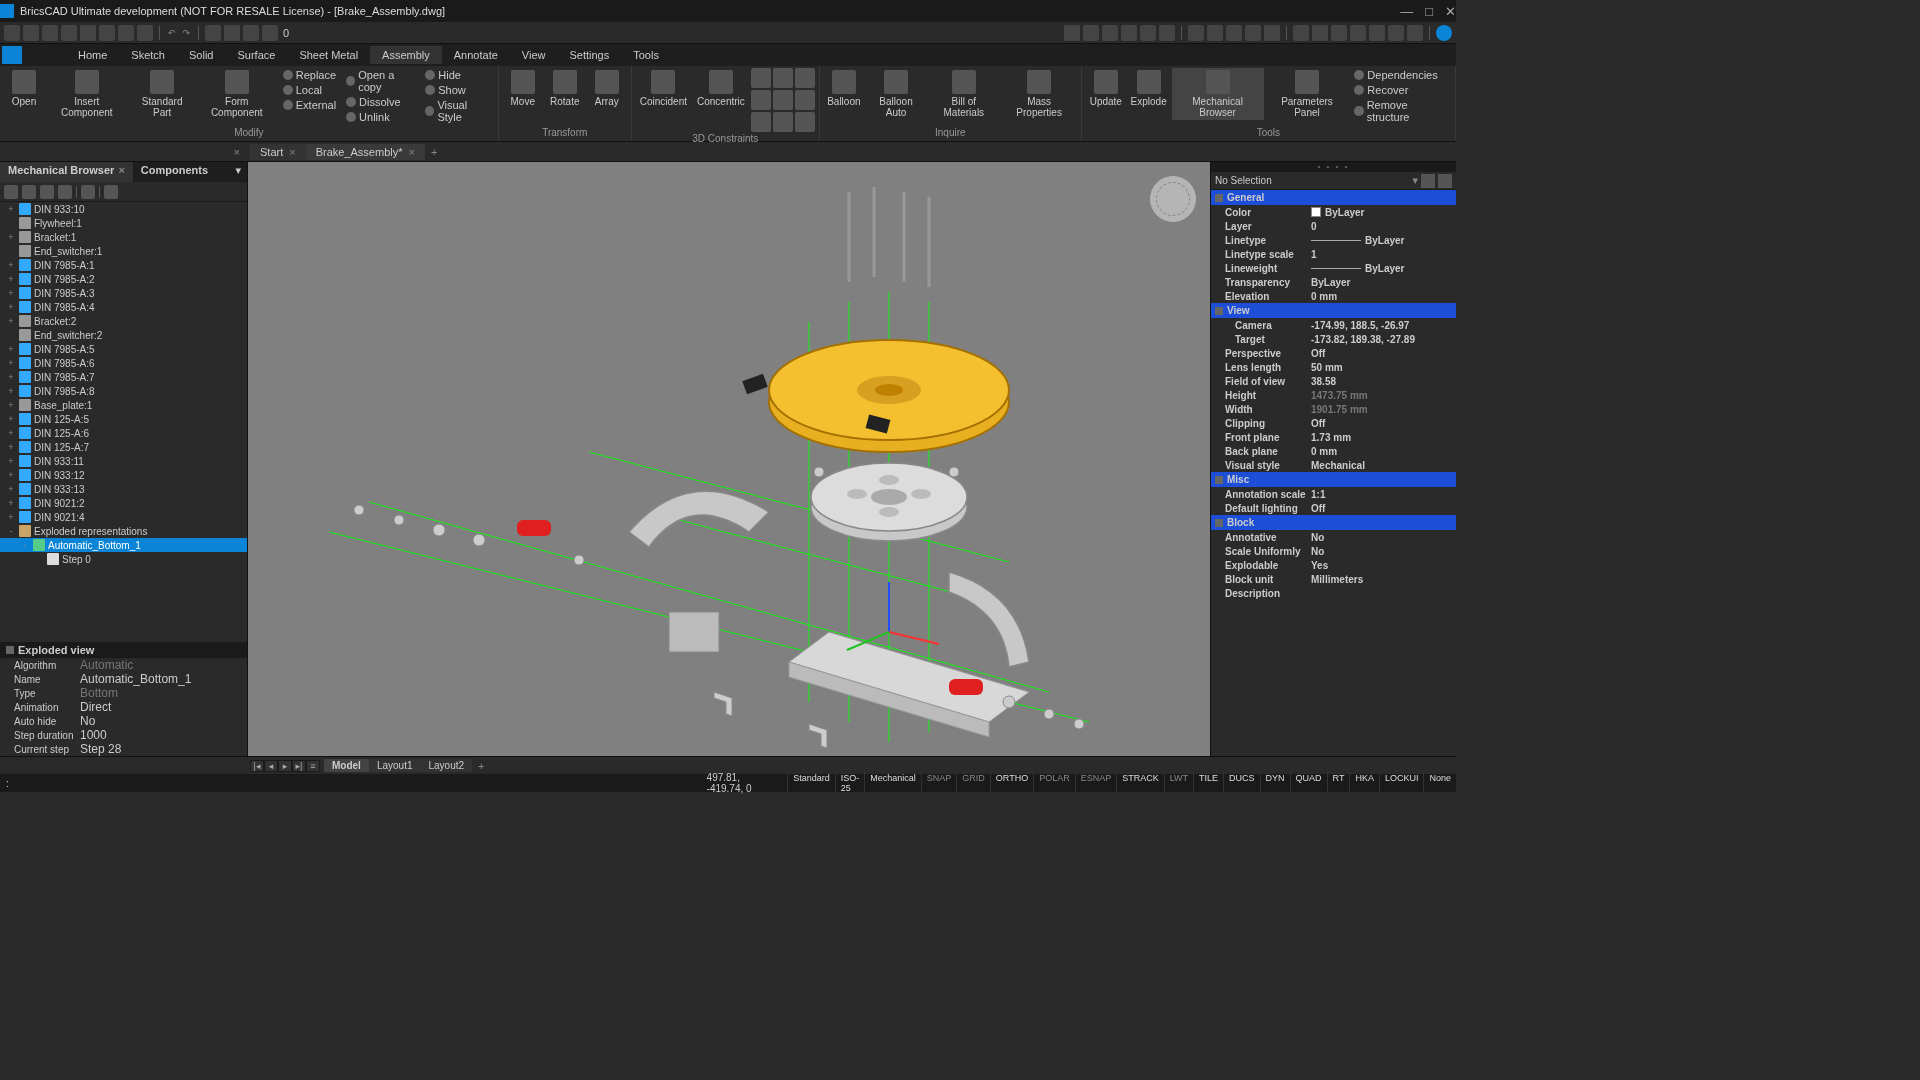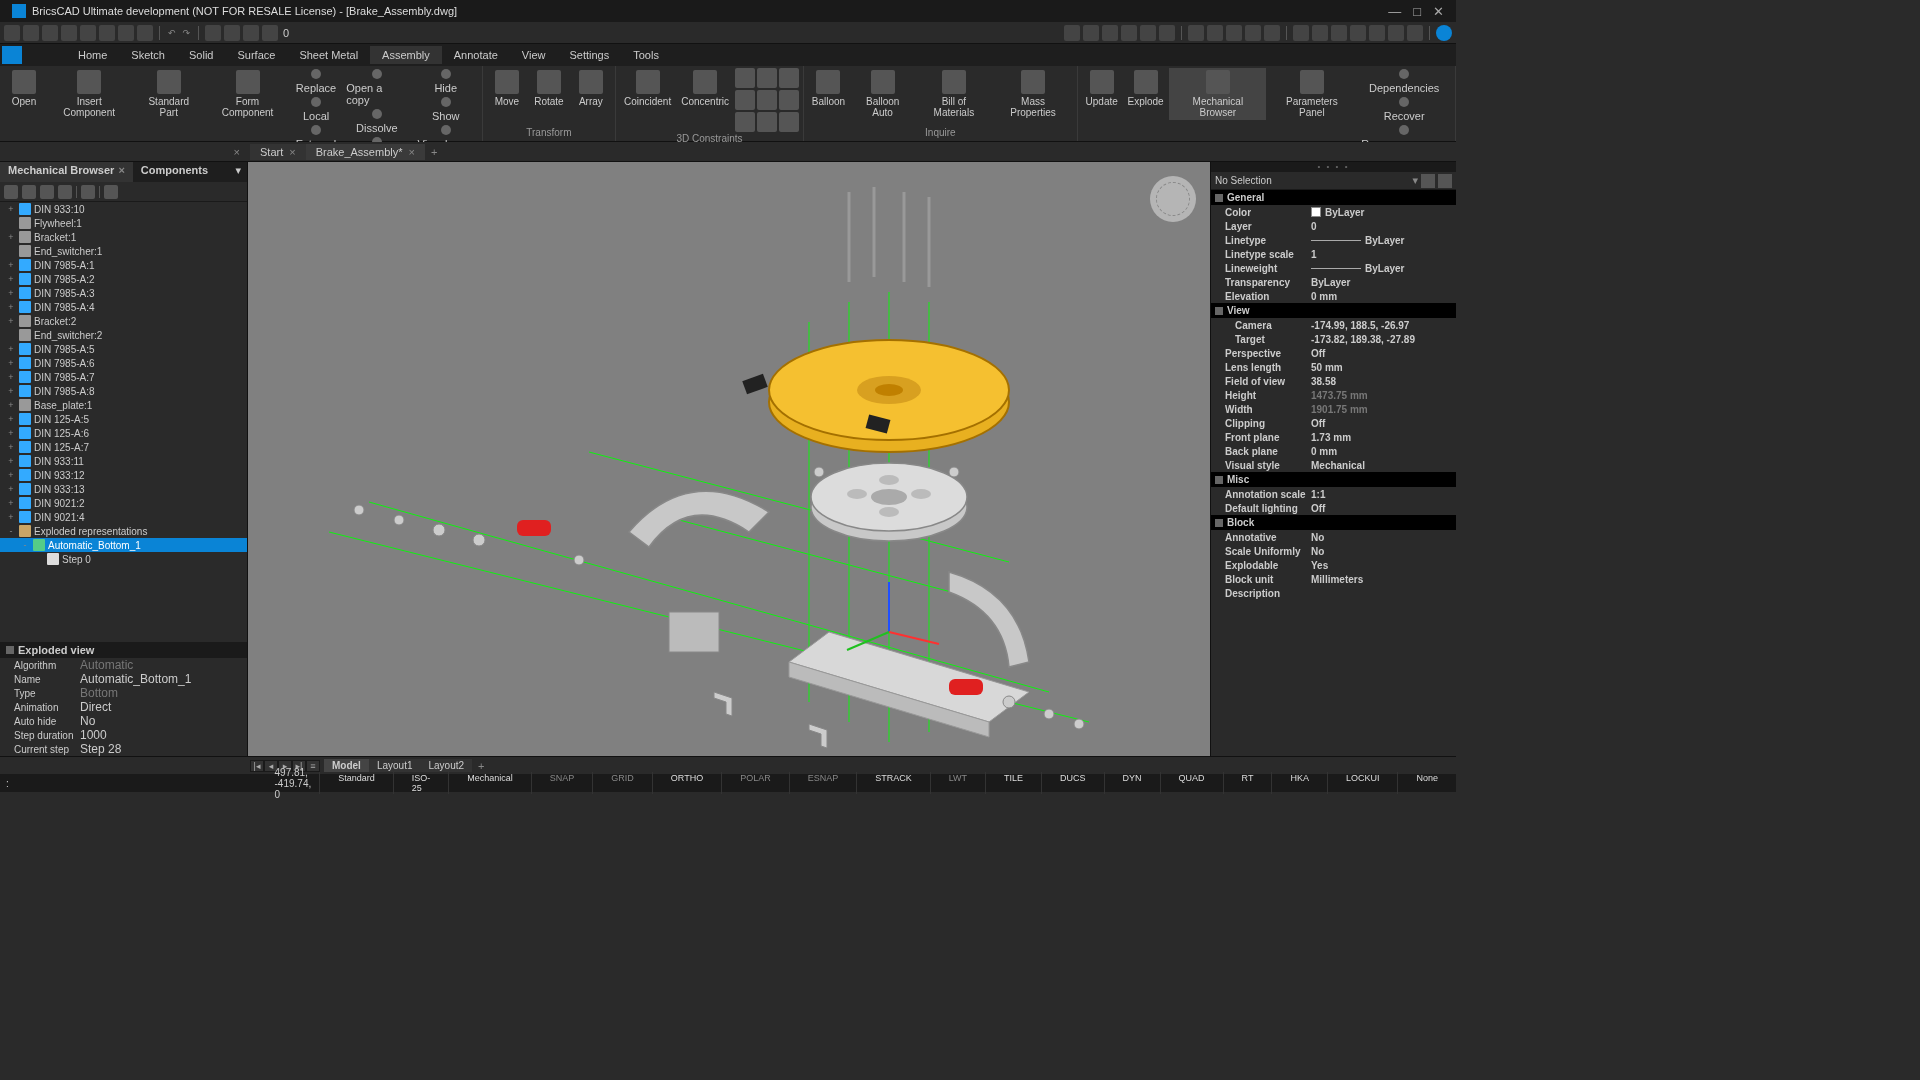--- a/index.html
+++ b/index.html
@@ -1,17 +1,17 @@
 <!DOCTYPE html>
 <html><head>
 <meta charset="utf-8">
 <style>
 * { margin:0; padding:0; box-sizing:border-box; font-family:"Segoe UI",Arial,sans-serif; font-size:11px; color:#ccc; }
 body { background:#2a2a2a; width:1456px; height:816px; overflow:hidden; }
-.titlebar { height:22px; background:#1a1a1a; display:flex; align-items:center; padding:0 12px; }
+.titlebar { height:22px; background:#1a1a1a; display:flex; align-items:center; padding:0 0; }
 .titlebar .logo { width:14px; height:14px; background:#0a84d6; margin-right:6px; }
 .titlebar .title { flex:1; color:#ddd; }
 .titlebar .winbtns { display:flex; gap:12px; }
 .titlebar .winbtns span { color:#aaa; cursor:pointer; font-size:13px; }
 
 .qat { height:22px; background:#2a2a2a; display:flex; align-items:center; padding:0 4px; gap:3px; border-bottom:1px solid #111; }
 .qat .icon { width:16px; height:16px; background:#444; border-radius:2px; }
 .qat .sep { width:1px; height:14px; background:#555; margin:0 3px; }
 .qat .arrow { color:#888; font-size:9px; margin:0 2px; }
 .qat .num { color:#ccc; margin-left:2px; }
@@ -22,21 +22,21 @@
 .menubar .tab.active { background:#333; }
 
 .ribbon { height:76px; background:#2a2a2a; display:flex; border-bottom:1px solid #111; }
 .rgroup { display:flex; flex-direction:column; padding:2px 4px; border-right:1px solid #3a3a3a; }
 .rgroup .body { flex:1; display:flex; align-items:flex-start; gap:2px; }
 .rgroup .label { text-align:center; font-size:10px; color:#999; padding:1px 0; }
 .rbtn { display:flex; flex-direction:column; align-items:center; padding:2px 4px; cursor:pointer; min-width:40px; }
 .rbtn .icn { width:24px; height:24px; background:#555; border-radius:2px; margin-bottom:2px; }
 .rbtn .txt { font-size:10px; text-align:center; line-height:11px; color:#ccc; }
 .rbtn.active { background:#444; }
-.rsmall { display:flex; align-items:center; gap:3px; padding:1px 4px; cursor:pointer; font-size:10px; color:#ccc;flex-direction:column; }
+.rsmall { display:flex; align-items:center; gap:3px; padding:1px 4px; cursor:pointer; font-size:10px; color:#ccc; }
 .rsmall .dot { width:10px; height:10px; background:#666; border-radius:50%; }
 .rcol { display:flex; flex-direction:column; gap:1px; }
 .ricn { width:20px; height:20px; background:#555; border-radius:2px; cursor:pointer; }
 .rgrid { display:grid; grid-template-columns:repeat(3,20px); gap:2px; }
 
 .doctabs { height:20px; background:#2a2a2a; display:flex; align-items:center; padding-left:250px; gap:0; border-bottom:1px solid #111; position:relative; }
 .doctab { padding:2px 10px; background:#333; cursor:pointer; display:flex; align-items:center; gap:6px; }
 .doctab.active { background:#3a3a3a; }
 .doctab .x { color:#888; }
 .doctabs .add { padding:2px 6px; color:#888; cursor:pointer; }
@@ -83,42 +83,42 @@
 .viewport { flex:1; background:#808080; position:relative; overflow:hidden; }
 .viewcube { position:absolute; top:14px; right:14px; width:46px; height:46px; background:#b5b5b5; border-radius:50%; }
 .viewcube::after { content:''; position:absolute; top:6px; left:6px; right:6px; bottom:6px; border:1px dashed #888; border-radius:50%; }
 
 .right { width:246px; background:#2a2a2a; border-left:1px solid #111; display:flex; flex-direction:column; }
 .right .dots { height:10px; text-align:center; color:#666; background:#1a1a1a; font-size:8px; letter-spacing:2px; }
 .right .selrow { height:18px; display:flex; align-items:center; background:#2a2a2a; padding:0 4px; border-bottom:1px solid #1a1a1a; }
 .right .selrow .sel { flex:1; font-size:10px; color:#ccc; }
 .right .selrow .icn2 { width:14px; height:14px; background:#555; margin-left:3px; }
 .rgroup2 { }
-.rgroup2 .ghdr { background:#000000; padding:2px 4px; font-size:10px; font-weight:bold; display:flex; align-items:center; }
+.rgroup2 .ghdr { background:#1d4ed8; padding:2px 4px; font-size:10px; font-weight:bold; display:flex; align-items:center; }
 .rgroup2 .ghdr .sq { width:8px; height:8px; background:#666; margin-right:4px; }
 .rrow { display:flex; height:14px; align-items:center; padding-left:14px;font-weight:bold; }
 .rrow .rk { width:86px; font-size:10px; color:#ccc; }
 .rrow .rv { flex:1; font-size:10px; color:#ccc; display:flex; align-items:center; gap:4px; }
 .rrow .rv.dim { color:#777; }
 .rrow .sw { width:10px; height:10px; background:#fff; border:1px solid #888; }
 .rrow .line { flex:1; height:1px; background:#aaa; max-width:50px; }
 .rrow.sub .rk { padding-left:10px; }
 
 .modeltabs { height:18px; background:#2a2a2a; display:flex; align-items:center; padding-left:250px; gap:0; border-top:1px solid #111; }
 .modeltabs .nav { display:flex; gap:0; margin-right:4px; }
 .modeltabs .nav span { width:14px; text-align:center; background:#333; border:1px solid #1a1a1a; cursor:pointer; font-size:9px; color:#aaa; }
 .mtab { padding:1px 8px; background:#333; cursor:pointer; font-size:10px; }
 .mtab.active { background:#444; font-weight:bold; }
 .modeltabs .add2 { padding:1px 6px; color:#888; }
 
 .status { height:18px; background:#1a1a1a; display:flex; align-items:center; }
 .status .cmd { width:780px; padding-left:6px; color:#ccc; font-size:10px; }
 .status .coords { padding:0 8px; font-size:10px; }
 .status .cells { display:flex; margin-left:auto; }
-.status .cell { padding:1px 18px; border-left:1px solid #333; font-size:9px; color:#888; cursor:pointer; }
+.status .cell { padding:1px 5px; border-left:1px solid #333; font-size:9px; color:#888; cursor:pointer; }
 .status .cell.on { color:#ddd; }
 
 svg.model { width:100%; height:100%; }
 </style>
 </head>
 <body>
 
 <div class="titlebar">
   <div class="logo"></div>
   <div class="title">BricsCAD Ultimate development (NOT FOR RESALE License) - [Brake_Assembly.dwg]</div>

